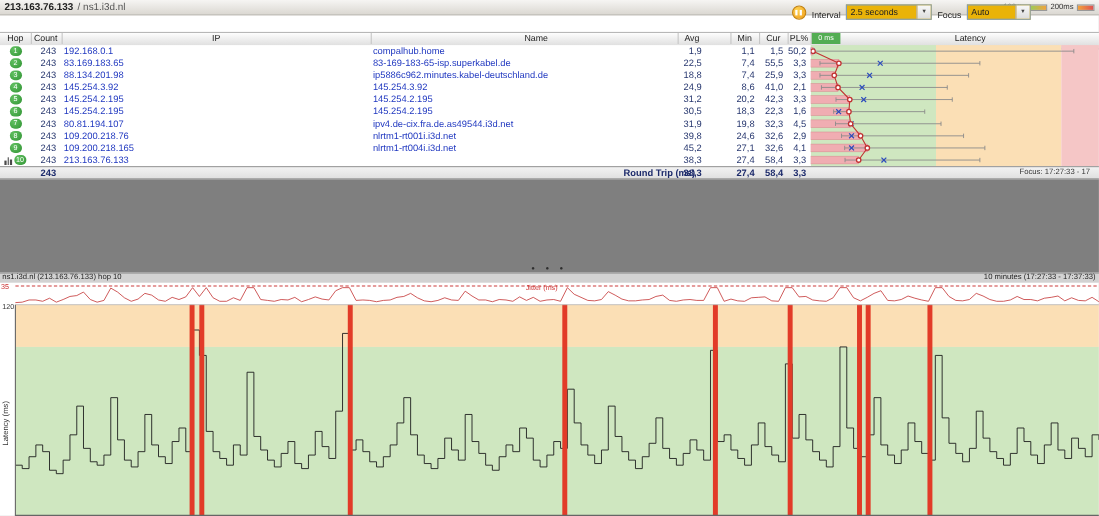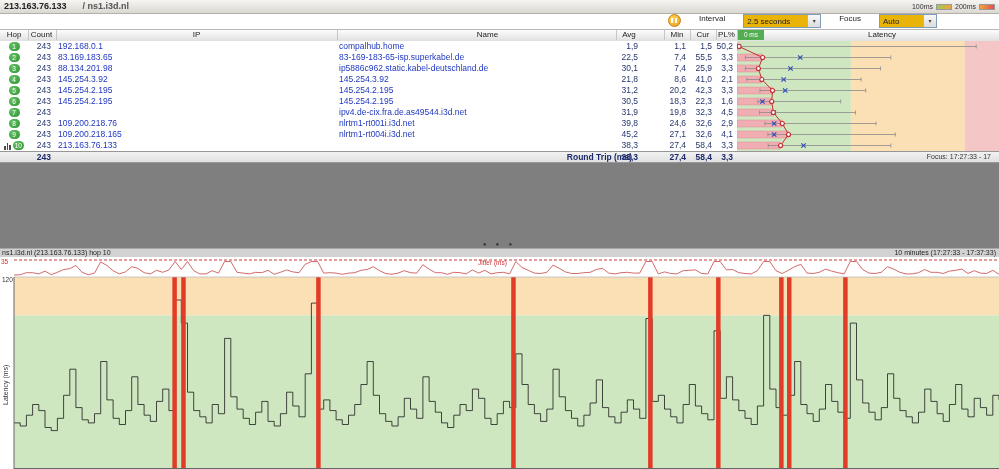--- a/index.html
+++ b/index.html
@@ -1,26 +1,26 @@
 <!DOCTYPE html>
 <html><head>
 <meta charset="utf-8">
 <style>
 html,body{margin:0;padding:0;background:#888;}
 #app{position:relative;width:999px;height:469px;background:#fff;font-family:"Liberation Sans",sans-serif;overflow:hidden;color:#222;}
 
 .titlebar{position:absolute;left:0;top:0;width:100%;height:14px;background:linear-gradient(#f6f5f3,#dbd8d2);border-bottom:1px solid #b3b0a9;font-size:9px;line-height:13px;box-sizing:border-box;}
 .tb-ip{font-weight:bold;margin-left:4px;}
-.tb-host{color:#555;margin-left:16px;font-weight:bold;}
+.tb-host{color:#555;margin-left:4px;}
 .legend{position:absolute;right:4px;top:0;height:13px;display:flex;align-items:center;gap:3px;font-size:7px;color:#333;}
 .sw{width:16px;height:6px;display:inline-block;border:1px solid #999;box-sizing:border-box;}
 .sw1{background:linear-gradient(90deg,#9ccb5a,#f2a33c);}
 .sw2{background:linear-gradient(90deg,#f2a33c,#e05050);}
 
-.controls{position:absolute;top:14px;right:62px;height:16px;display:flex;align-items:flex-start;gap:18px;font-size:8px;color:#222;}
+.controls{position:absolute;top:2px;right:62px;height:16px;display:flex;align-items:flex-end;gap:5px;font-size:8px;color:#222;}
 .pausebtn{width:13px;height:13px;border-radius:50%;background:radial-gradient(circle at 35% 30%,#ffd34f,#ef9c1c);border:1px solid #c2820f;display:flex;align-items:center;justify-content:center;gap:2px;cursor:pointer;box-sizing:border-box;}
 .pbar{width:2px;height:5px;background:#fff;}
 .combo{height:14px;background:#eab308;border:1px solid #7f9db9;display:flex;align-items:center;justify-content:space-between;padding-left:3px;box-sizing:border-box;cursor:pointer;}
 .combo .val{white-space:nowrap;}
 .dd{width:12px;height:100%;background:linear-gradient(#f8f8f8,#dcdcdc);border-left:1px solid #b5b5b5;text-align:center;font-size:6px;line-height:12px;color:#444;}
 .combo-interval{width:78px;}
 .combo-focus{width:58px;}
 
 .thead{position:absolute;top:29px;left:0;width:999px;height:16px;background:linear-gradient(#fdfdfd,#d8d8d8);border-top:1px solid #b7b7b7;border-bottom:1px solid #a9a9a9;box-sizing:border-box;font-size:8px;color:#222;}
 .thead .hc{position:absolute;top:0;height:10px;line-height:10px;text-align:center;border-left:1px solid #c6c6c6;}
@@ -141,34 +141,34 @@
         <div class="cell col-min num">7,4</div>
         <div class="cell col-cur num">55,5</div>
         <div class="cell col-pl num">3,3</div>
       </div>
       <div class="trow" style="top: 22px;">
         <div class="cell c-hop">
           <span class="hopnum">3</span>
         </div>
         <div class="cell col-count num">243</div>
         <div class="cell col-ip blue">88.134.201.98</div>
-        <div class="cell col-name blue">ip5886c962.static.kabel-deutschland.de</div>
-        <div class="cell col-avg num">30,1</div>
+        <div class="cell col-name blue">ip5886c962.minutes.kabel-deutschland.de</div>
+        <div class="cell col-avg num">18,8</div>
         <div class="cell col-min num">7,4</div>
         <div class="cell col-cur num">25,9</div>
         <div class="cell col-pl num">3,3</div>
       </div>
       <div class="trow" style="top: 33px;">
         <div class="cell c-hop">
           <span class="hopnum">4</span>
         </div>
         <div class="cell col-count num">243</div>
         <div class="cell col-ip blue">145.254.3.92</div>
         <div class="cell col-name blue">145.254.3.92</div>
-        <div class="cell col-avg num">21,8</div>
+        <div class="cell col-avg num">24,9</div>
         <div class="cell col-min num">8,6</div>
         <div class="cell col-cur num">41,0</div>
         <div class="cell col-pl num">2,1</div>
       </div>
       <div class="trow" style="top: 44px;">
         <div class="cell c-hop">
           <span class="hopnum">5</span>
         </div>
         <div class="cell col-count num">243</div>
         <div class="cell col-ip blue">145.254.2.195</div>
@@ -188,20 +188,21 @@
         <div class="cell col-avg num">30,5</div>
         <div class="cell col-min num">18,3</div>
         <div class="cell col-cur num">22,3</div>
         <div class="cell col-pl num">1,6</div>
       </div>
       <div class="trow" style="top: 66px;">
         <div class="cell c-hop">
           <span class="hopnum">7</span>
         </div>
         <div class="cell col-count num">243</div>
+        <div class="cell col-ip blue">80.81.194.107</div>
         <div class="cell col-name blue">ipv4.de-cix.fra.de.as49544.i3d.net</div>
         <div class="cell col-avg num">31,9</div>
         <div class="cell col-min num">19,8</div>
         <div class="cell col-cur num">32,3</div>
         <div class="cell col-pl num">4,5</div>
       </div>
       <div class="trow" style="top: 77px;">
         <div class="cell c-hop">
           <span class="hopnum">8</span>
         </div>

